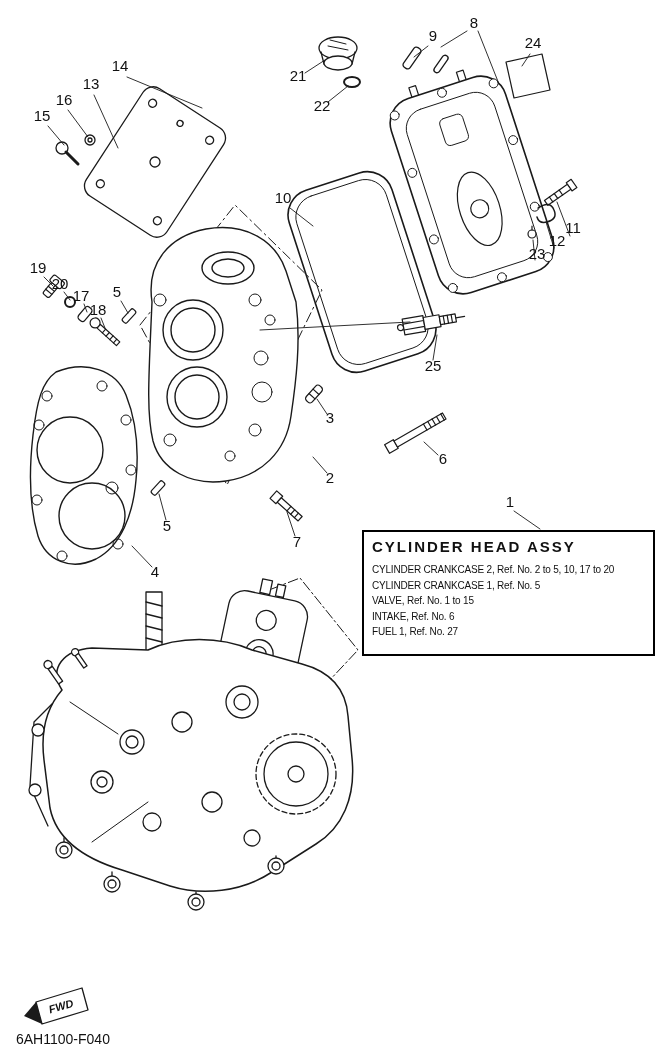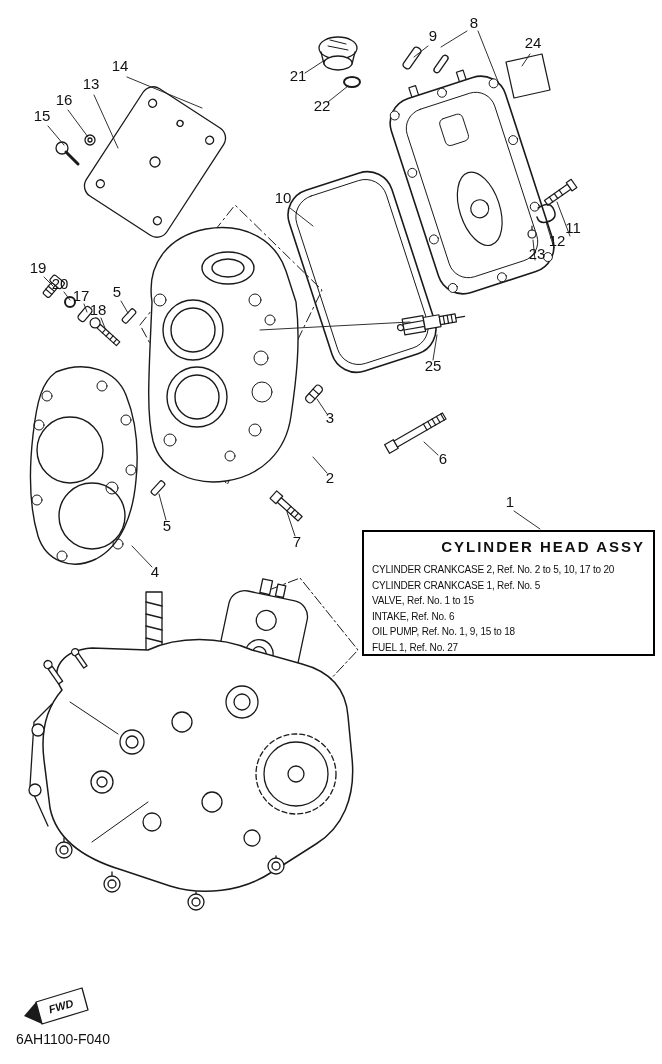--- a/index.html
+++ b/index.html
@@ -4,21 +4,21 @@
 <style>
   html,body{margin:0;padding:0;background:#fff;}
   #page{position:relative;width:662px;height:1064px;background:#ffffff;overflow:hidden;
         font-family:"Liberation Sans",sans-serif;color:#111;}
   #art{position:absolute;top:0;left:0;}
   .callout{font-family:"Liberation Sans",sans-serif;font-size:15px;fill:#111;}
   .partnum{font-family:"Liberation Sans",sans-serif;font-size:14px;fill:#111;}
   .fwdtxt{font-family:"Liberation Sans",sans-serif;font-size:11px;font-weight:bold;font-style:italic;fill:#111;}
   #info-box{position:absolute;left:362px;top:530px;width:293px;height:126px;
             border:2px solid #000;background:#fff;box-sizing:border-box;padding:6px 8px;}
-  #info-box .title{font-size:15px;font-weight:bold;text-align:right;letter-spacing:2px;margin-bottom:7px;white-space:nowrap;}
+  #info-box .title{font-size:15px;font-weight:bold;text-align:left;letter-spacing:2px;margin-bottom:7px;white-space:nowrap;}
   #info-box .line{font-size:10px;font-weight:normal;line-height:15.5px;white-space:nowrap;letter-spacing:-0.2px;}
   svg *{vector-effect:non-scaling-stroke;}
 </style>
 </head>
 <body>
 
 <div id="page">
 
 <svg id="art" width="662" height="1064" viewBox="0 0 662 1064" stroke-linecap="round" stroke-linejoin="round">
 
@@ -342,17 +342,16 @@
 
   <text class="partnum" x="16" y="1044">6AH1100-F040</text>
 </svg>
 
 <div id="info-box">
   <div class="title">CYLINDER HEAD ASSY</div>
   <div class="line">CYLINDER CRANKCASE 2, Ref. No. 2 to 5, 10, 17 to 20</div>
   <div class="line">CYLINDER CRANKCASE 1, Ref. No. 5</div>
   <div class="line">VALVE,  Ref. No. 1 to 15</div>
   <div class="line">INTAKE,  Ref. No. 6</div>
-  <div class="line">OIL PUMP, Ref. No. 1, 9, 15 to 18</div>
   <div class="line">FUEL 1,  Ref. No. 27</div>
 </div>
 
 </div>
 
 </body></html>

